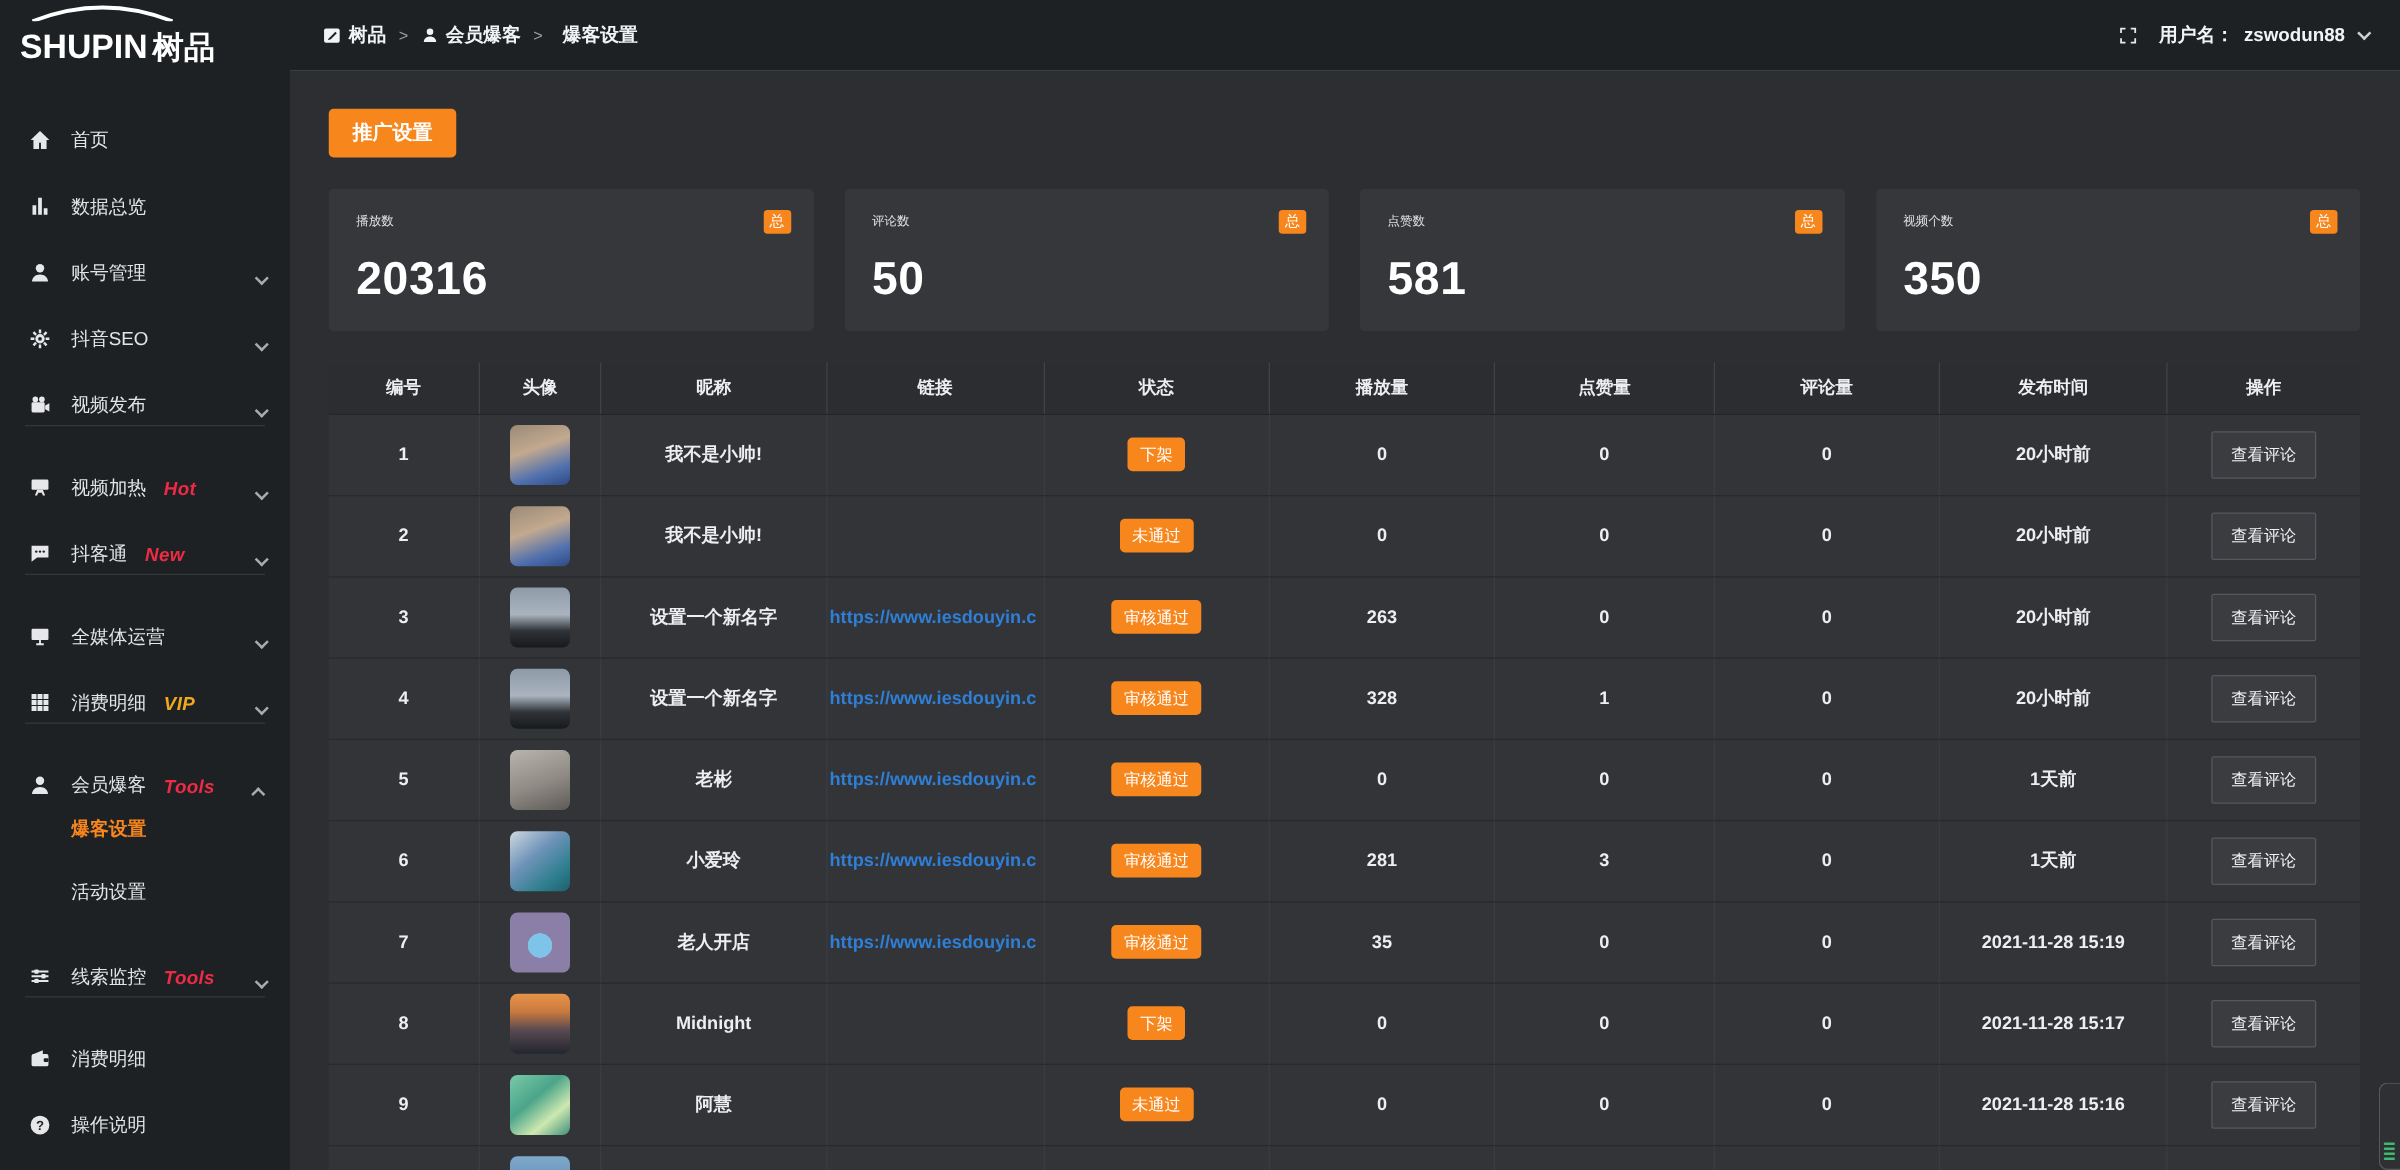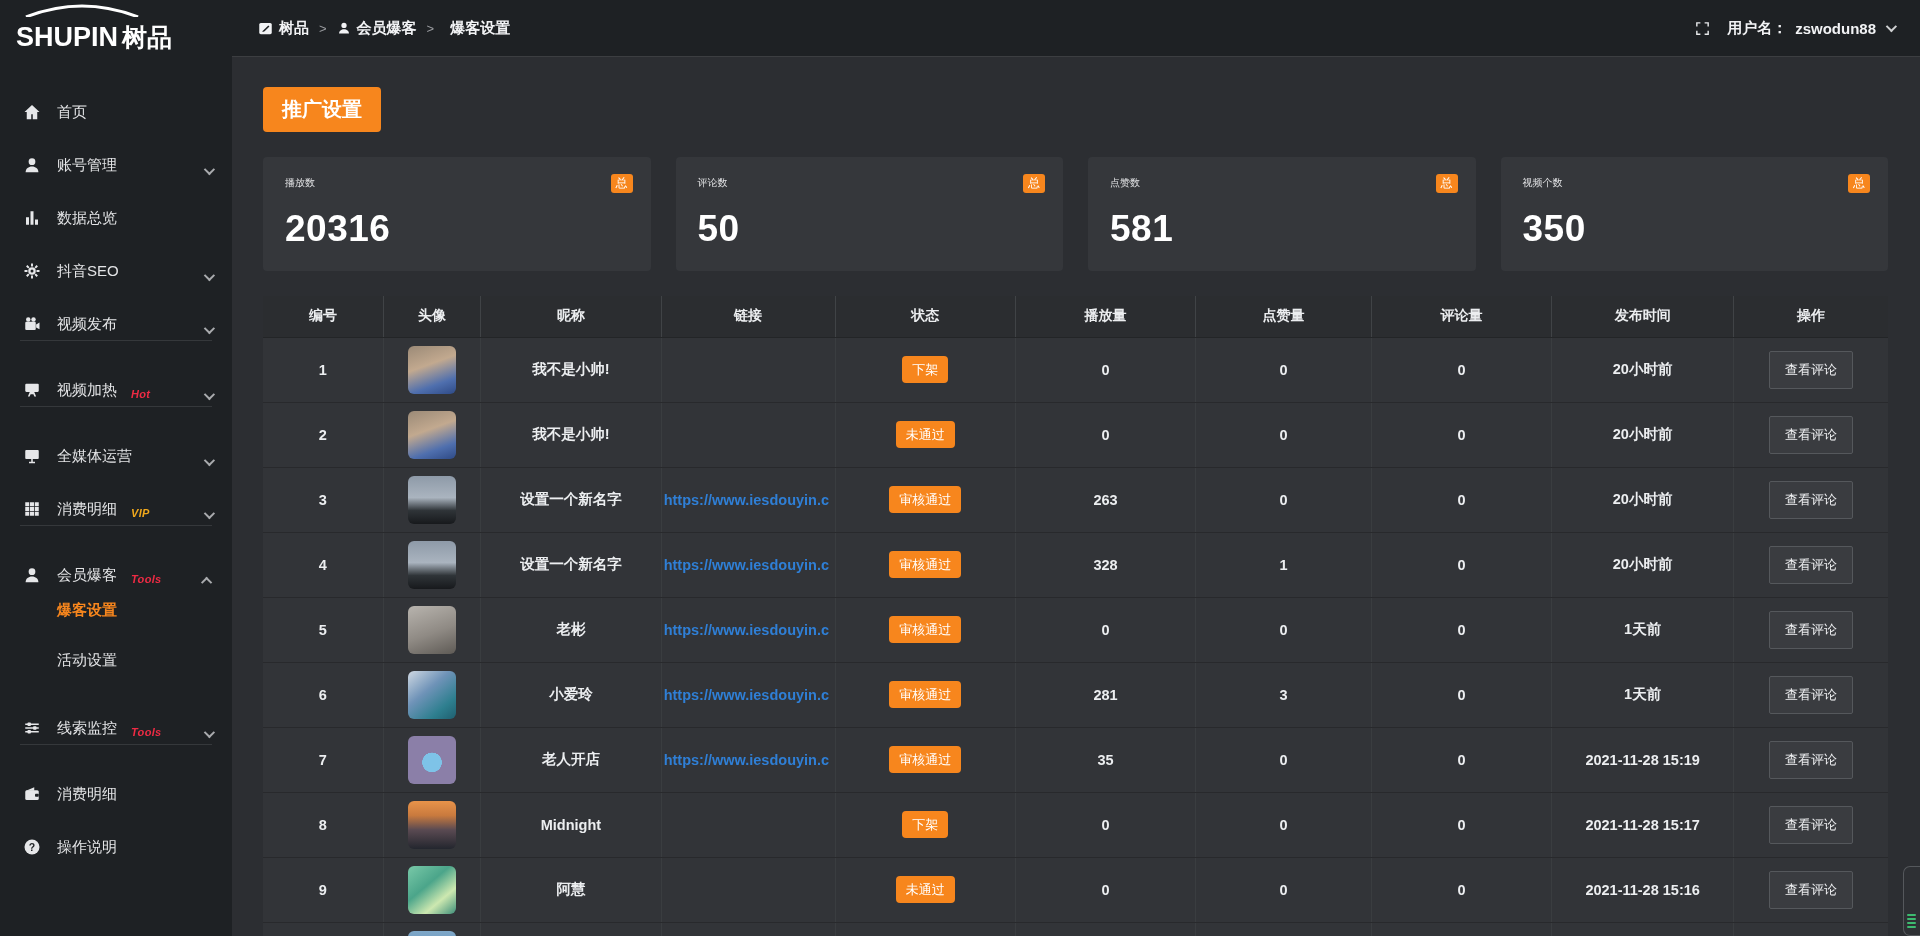--- a/index.html
+++ b/index.html
@@ -13,21 +13,21 @@
   
   .sidebar { width:232px; min-width:232px; background:#1e2124; height:936px; overflow:hidden; }
   .logo { height:57px; display:flex; align-items:flex-end; padding:6px 0 6px 16px; position:relative; }
   .logo-arc { position:absolute; top:4px; left:22px; }
   .logo-text { font-size:27px; font-weight:900; color:#fff; letter-spacing:0; line-height:1; }
   .logo-text .suffix { font-size:25px; margin-left:4px; }
   .menu { padding-top:12px; }
   .item { display:flex; align-items:flex-end; height:53px; padding:0 20px 0 22px; color:#e3e4e6; font-size:15px; cursor:pointer; }
   .item .ico { width:20px; height:20px; margin-right:15px; display:inline-flex; align-items:center; justify-content:center; color:#e6e7e9; }
   .item .ico svg { width:18px; height:18px; }
-  .tagtxt { font-style:italic; font-weight:700; font-size:11px; margin-left:14px; letter-spacing:.3px; }
+  .tagtxt { font-style:italic; font-weight:700; font-size:15px; margin-left:14px; letter-spacing:.3px; }
   .tag-red { color:#ee2b44; }
   .tag-gold { color:#f0a81c; }
   .chev { margin-left:auto; width:8px; height:8px; border-right:2px solid #a9abae; border-bottom:2px solid #a9abae; transform:rotate(45deg) translateY(-2px); }
   .chev.up { transform:rotate(-135deg) translateY(-2px); }
   .divider { height:1px; background:#35383b; margin:6px 20px; }
   .subitem { height:50px; display:flex; align-items:center; padding-left:57px; font-size:15px; color:#e3e4e6; cursor:pointer; }
   .subitem.active { color:#f7861d; font-weight:700; }
 
   
   .main { flex:1; display:flex; flex-direction:column; min-width:0; }
@@ -36,21 +36,21 @@
   .crumb { display:flex; align-items:center; gap:6px; cursor:pointer; }
   .crumb .ico { display:inline-flex; color:#f2f3f5; }
   .crumb-sep { color:#9a9ca0; font-size:13px; font-weight:400; }
   .crumb-last { margin-left:6px; }
   .top-right { margin-left:auto; display:flex; align-items:center; gap:16px; }
   .fs-ico { display:inline-flex; color:#e8e9eb; cursor:pointer; }
   .userbox { display:flex; align-items:center; gap:8px; font-size:15px; font-weight:700; color:#f2f3f5; cursor:pointer; }
   .userbox .chev { margin-left:2px; border-color:#cfd0d2; }
 
   .content { flex:1; padding:30px 32px 0 31px; overflow:hidden; background:#2c2e32; position:relative; }
-  .promo-btn { display:inline-block; background:#f7861d; color:#fff; border:none; font-size:20px; font-weight:700;
+  .promo-btn { display:inline-block; background:#f7861d; color:#fff; border:none; font-size:16px; font-weight:700;
     padding:9px 19px; border-radius:4px; cursor:pointer; font-family:inherit; }
 
   
   .cards { display:flex; gap:25px; margin-top:25px; }
   .card { flex:1; background:#35373b; border-radius:4px; padding:19px 22px 21px; position:relative; }
   .card-label { font-size:10px; color:#e0e1e3; }
   .card-value { font-size:37px; font-weight:700; color:#fff; margin-top:18px; letter-spacing:.5px; }
   .card-badge { position:absolute; top:17px; right:18px; background:#f7861d; color:#fff; font-size:12px;
     padding:3px 5px; border-radius:3px; line-height:1.1; }
 
@@ -96,35 +96,35 @@
           <svg viewBox="0 0 24 24" fill="currentColor">
               <path d="M12 2.5 2 12h3v9.5h6v-6.5h2v6.5h6V12h3z"></path>
             </svg>
         </span>
         <span>首页</span>
       </div>
 
       <div class="item">
         <span class="ico">
           <svg viewBox="0 0 24 24" fill="currentColor">
+              <path d="M4 21V11h4v10zM10 21V3h4v18zM16 21v-7h4v7z"></path>
+            </svg>
+        </span>
+        <span>数据总览</span>
+      </div>
+
+      <div class="item">
+        <span class="ico">
+          <svg viewBox="0 0 24 24" fill="currentColor">
               <circle cx="12" cy="7.5" r="4.5"></circle>
               <path d="M3.5 21.5c0-4.5 3.8-7.5 8.5-7.5s8.5 3 8.5 7.5z"></path>
             </svg>
         </span>
         <span>账号管理</span>
         <span class="chev"></span>
-      </div>
-
-      <div class="item">
-        <span class="ico">
-          <svg viewBox="0 0 24 24" fill="currentColor">
-              <path d="M4 21V11h4v10zM10 21V3h4v18zM16 21v-7h4v7z"></path>
-            </svg>
-        </span>
-        <span>数据总览</span>
       </div>
 
       <div class="item">
         <span class="ico">
           <svg viewBox="0 0 24 24">
               <g stroke="currentColor" stroke-width="2.6" fill="none">
                 <path d="M12 2v4M12 18v4M2 12h4M18 12h4M5 5l2.8 2.8M16.2 16.2 19 19M19 5l-2.8 2.8M7.8 16.2 5 19"></path>
               </g>
               <circle cx="12" cy="12" r="5" fill="currentColor"></circle>
               <circle cx="12" cy="12" r="2" fill="#1e2124"></circle>
@@ -154,20 +154,35 @@
           <svg viewBox="0 0 24 24" fill="currentColor">
               <rect x="3" y="3.5" width="18" height="11" rx="1.5"></rect>
               <path d="M9 14.5l-2.5 6h2.4l1.2-3h3.8l1.2 3h2.4l-2.5-6z"></path>
             </svg>
         </span>
         <span>视频加热</span>
         <span class="tagtxt tag-red">Hot</span>
         <span class="chev"></span>
       </div>
 
+      <div class="item">
+        <span class="ico">
+          <svg viewBox="0 0 24 24">
+              <path d="M3 3.5h18v12.5H9l-6 4.5z" fill="currentColor"></path>
+              <g fill="#1e2124">
+                <circle cx="8" cy="9.7" r="1.3"></circle>
+                <circle cx="12" cy="9.7" r="1.3"></circle>
+                <circle cx="16" cy="9.7" r="1.3"></circle>
+              </g>
+            </svg>
+        </span>
+        <span>抖客通</span>
+        <span class="tagtxt tag-red">New</span>
+        <span class="chev"></span>
+      </div>
 
       <div class="divider"></div>
 
       <div class="item">
         <span class="ico">
           <svg viewBox="0 0 24 24">
               <rect x="3" y="4" width="18" height="12" rx="1.2" fill="currentColor"></rect>
               <path d="M12 16v3.5M8 20.5h8" stroke="currentColor" stroke-width="2" fill="none"></path>
             </svg>
         </span>

